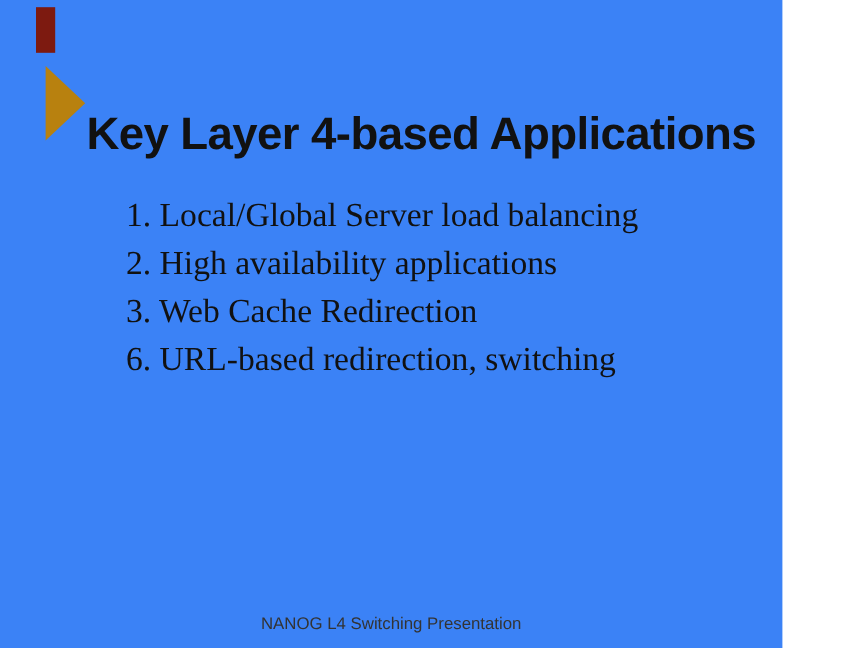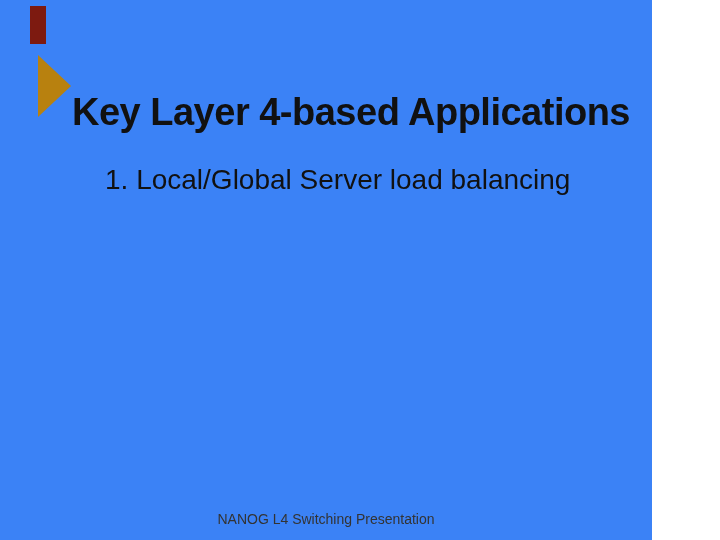--- a/index.html
+++ b/index.html
@@ -40,21 +40,21 @@
     font-size: 38px;
     font-weight: bold;
     letter-spacing: -0.5px;
     color: var(--title_color, #111111);
     white-space: nowrap;
   }
   .body-list {
     position: absolute;
     left: 105px;
     top: 160px;
-    font-family: Liberation Sans, sans-serif;
+    font-family: Liberation Serif, serif;
     font-size: 28px;
     line-height: 40px;
     color: var(--body_color, #111111);
   }
   .body-list .list-item {
     white-space: nowrap;
   }
   .slide-footer {
     position: absolute;
     left: 0;
@@ -71,17 +71,20 @@
 <div class="slide">
 
   <div class="accent-bar"></div>
 
   <div class="bullet-triangle"></div>
 
   <h1 class="slide-title">Key Layer 4-based Applications</h1>
 
   <div class="body-list">
     <div class="list-item">1. Local/Global Server load balancing</div>
+    <div class="list-item">2. High availability applications</div>
+    <div class="list-item">3. Web Cache Redirection</div>
+    <div class="list-item">6. URL-based redirection, switching</div>
   </div>
 
   <div class="slide-footer">NANOG L4 Switching Presentation</div>
 
 </div>
 
 </body></html>

